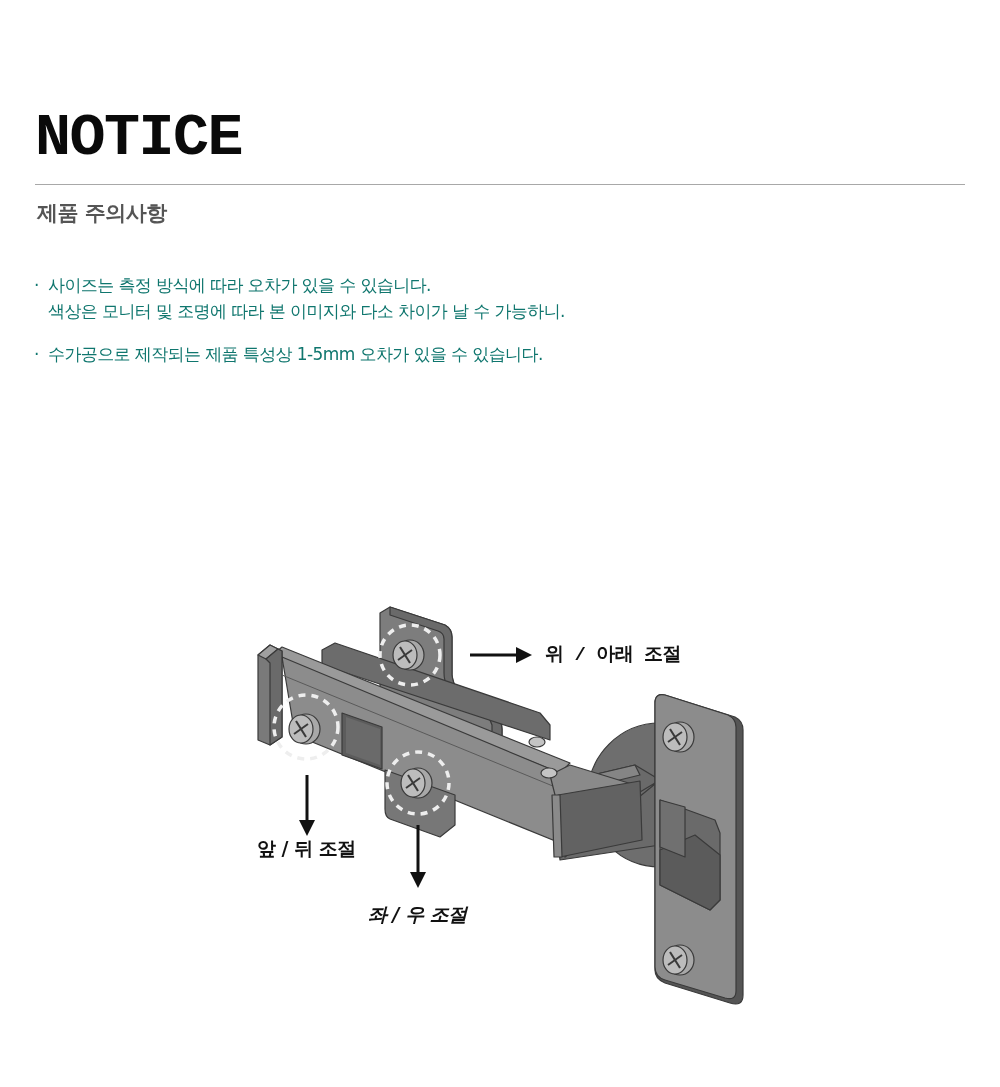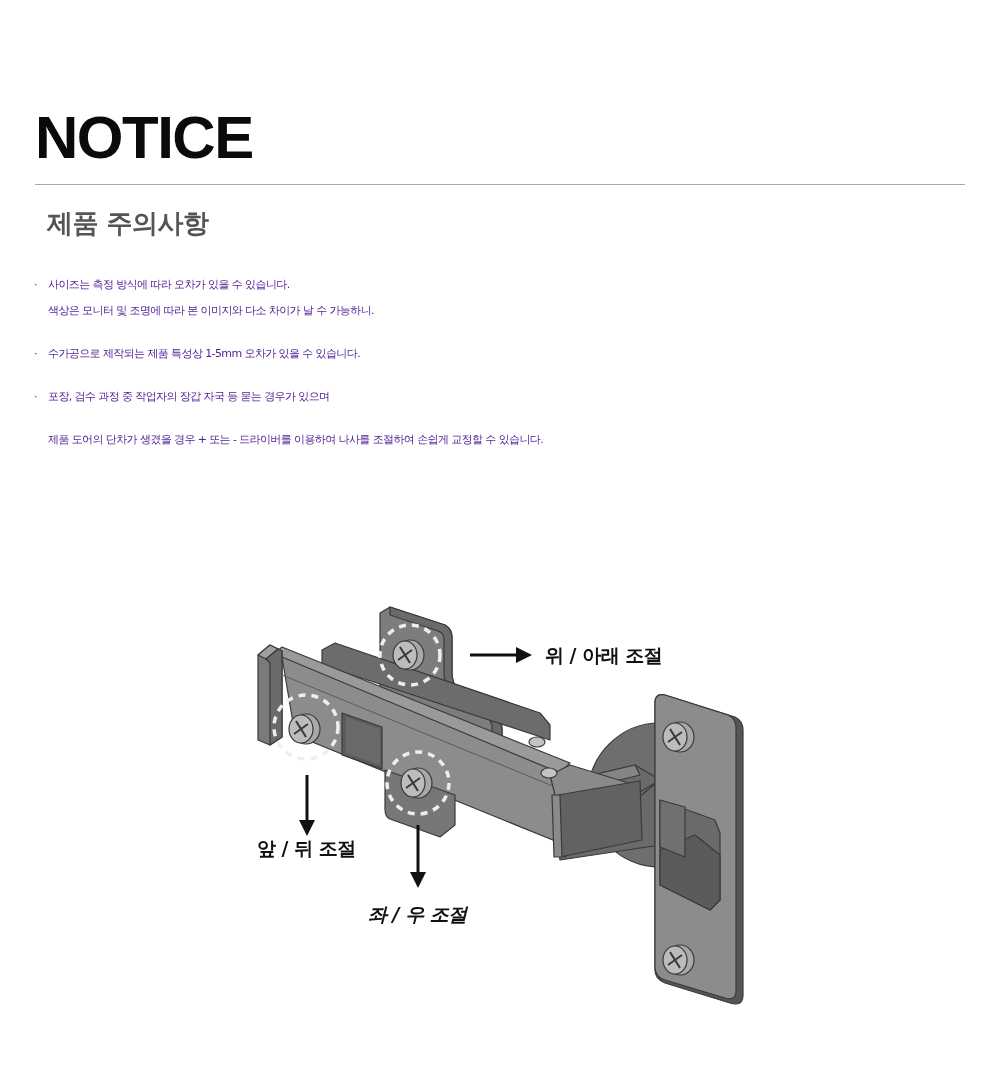--- a/index.html
+++ b/index.html
@@ -3,37 +3,37 @@
   <meta charset="utf-8">
   <style>
     html, body { margin: 0; padding: 0; background: #ffffff; }
     body {
       width: 1000px; height: 1087px; position: relative; overflow: hidden;
       font-family: "DejaVu Sans", "Liberation Sans", sans-serif;
       color: #222222;
     }
     .title {
       position: absolute; left: 35px; top: 104px;
-      font-family: Liberation Sans, sans-serif;
+      font-family: Liberation Mono, monospace;
       font-weight: bold; font-size: 60px; letter-spacing: -1.5px;
       color: #0a0a0a; line-height: 68px; margin: 0;
     }
     .divider {
       position: absolute; left: 35px; top: 184px; width: 930px; height: 1px;
       background: #a8a8a8; border: 0; margin: 0;
     }
     .subtitle {
       position: absolute; left: 35px; top: 197px;
-      font-size: 26px; color: #555555; line-height: 28px; margin: 12px;
+      font-size: 21px; color: #555555; line-height: 28px; margin: 2px;
       letter-spacing: -0.5px;
     }
     .notices { position: absolute; left: 34px; top: 272px; margin: 0; padding: 0; list-style: none; }
     .notice { margin: 0 0 17px 0; padding: 0; }
     .notice-line {
-      font-size: 11px; line-height: 26px; color: #4c1d95; white-space: nowrap;
+      font-size: 17px; line-height: 26px; color: #0f766e; white-space: nowrap;
       letter-spacing: -0.6px;
     }
     .notice-line.cont { padding-left: 14px; }
     .bullet { display: inline-block; width: 14px; }
     .diagram { position: absolute; left: 240px; top: 595px; width: 520px; height: 420px; }
     .diagram svg { position: absolute; left: 0; top: 0; }
     .label {
       position: absolute; font-weight: bold; font-size: 19px; color: #111111;
       white-space: nowrap; letter-spacing: -0.5px; line-height: 24px;
     }
@@ -47,24 +47,22 @@
 
 <ul class="notices">
   <li class="notice">
     <div class="notice-line"><span class="bullet">·</span><span>사이즈는 측정 방식에 따라 오차가 있을 수 있습니다.</span></div>
     <div class="notice-line cont">색상은 모니터 및 조명에 따라 본 이미지와 다소 차이가 날 수 가능하니.</div>
   </li>
   <li class="notice">
     <div class="notice-line"><span class="bullet">·</span><span>수가공으로 제작되는 제품 특성상 1-5mm 오차가 있을 수 있습니다.</span></div>
   </li>
   <li class="notice">
-    <div class="notice-line"><span class="bullet">·</span><span>포장, 검수 과정 중 작업자의 장갑 자국 등 묻는 경우가 있으며</span></div>
   </li>
   <li class="notice">
-    <div class="notice-line cont">제품 도어의 단차가 생겼을 경우 + 또는 - 드라이버를 이용하여 나사를 조절하여 손쉽게 교정할 수 있습니다.</div>
   </li>
 </ul>
 
 <div class="diagram">
   <svg width="520" height="420" viewBox="0 0 520 420">
     <g stroke="#3a3a3a" stroke-width="1.2" stroke-linejoin="round">
 
       <circle cx="420" cy="200" r="72" fill="#6e6e6e"></circle>
 
       <polygon points="310,190 395,170 420,185 420,250 320,265" fill="#6a6a6a"></polygon>
@@ -145,16 +143,16 @@
       <polygon points="276,52 292,60 276,68" stroke="none"></polygon>
 
       <line x1="67" y1="180" x2="67" y2="228" stroke-width="3"></line>
       <polygon points="59,225 67,241 75,225" stroke="none"></polygon>
 
       <line x1="178" y1="230" x2="178" y2="280" stroke-width="3"></line>
       <polygon points="170,277 178,293 186,277" stroke="none"></polygon>
     </g>
   </svg>
 
-  <div class="label" style="left:305px; top:48px;">위 / 아래 조절</div>
+  <div class="label" style="left:305px; top:48px;font-family:Liberation Mono, monospace;">위 / 아래 조절</div>
   <div class="label" style="left:17px; top:241px;">앞 / 뒤 조절</div>
   <div class="label" style="left:128px; top:307px;font-style:italic;">좌 / 우 조절</div>
 </div>
 
 </body></html>

